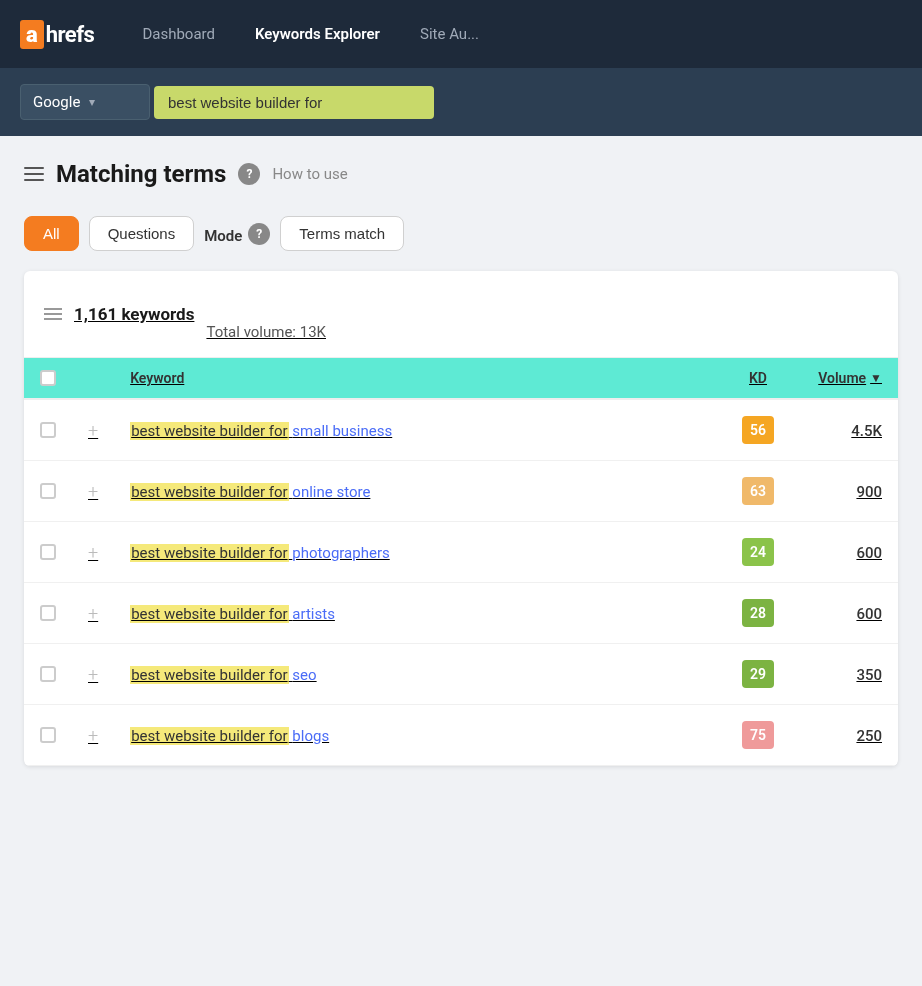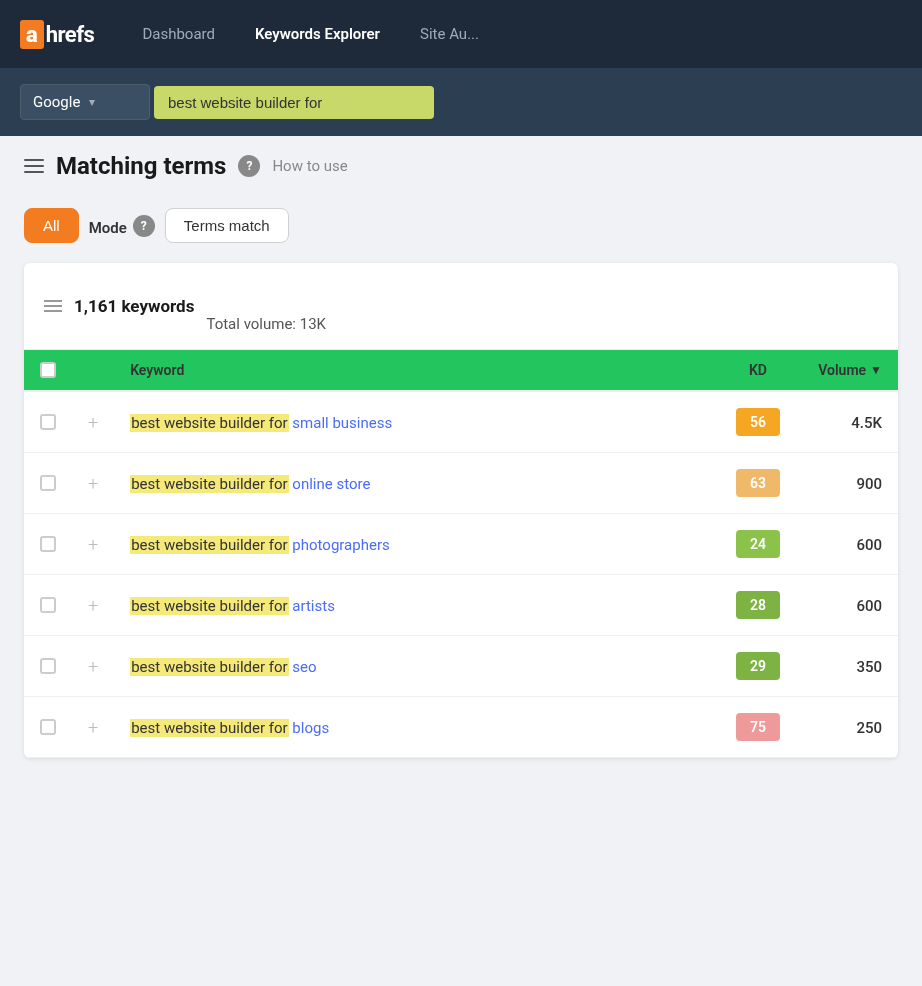--- a/index.html
+++ b/index.html
@@ -76,21 +76,21 @@
       padding: 8px 14px;
       font-size: 15px;
       color: #333;
       font-weight: 500;
       min-width: 280px;
       outline: none;
     }
 
     
     .page-content {
-      padding: 8px 24px;
+      padding: 16px 24px;
     }
 
     
     .page-header {
       display: flex;
       align-items: center;
       gap: 12px;
       margin-bottom: 20px;
       padding: 8px 0;
     }
@@ -166,20 +166,21 @@
       align-items: flex-end;
       gap: 6px;
     }
 
     
     .results-panel {
       background: white;
       border-radius: 6px;
       box-shadow: 0 1px 4px rgba(0,0,0,0.1);
       overflow: hidden;
+      text-decoration: underline;
     }
     .results-summary {
       display: flex;
       align-items: center;
       padding: 16px 20px;
       gap: 12px;
       border-bottom: 1px solid #eee;
     }
     .summary-menu {
       display: flex;
@@ -208,21 +209,21 @@
       width: 100%;
       border-collapse: collapse;
     }
     .kw-table th {
       padding: 12px 16px;
       text-align: left;
       font-size: 14px;
       font-weight: 600;
       color: #333;
       border-bottom: 2px solid #eee;
-      background: #22c55e;
+      background: #5eead4;
     }
     .kw-table th.kd-col { text-align: center; min-width: 80px; }
     .kw-table th.vol-col { text-align: right; min-width: 100px; }
     .kw-table td {
       padding: 16px 16px;
       border-bottom: 1px solid #f0f0f0;
       vertical-align: middle;
     }
 
     .check-col { width: 40px; }
@@ -260,21 +261,21 @@
     .keyword-text {
       font-size: 15px;
       color: #333;
     }
 
     
     .kd-badge {
       display: inline-flex;
       align-items: center;
       justify-content: center;
-      width: 44px;
+      width: 32px;
       height: 28px;
       border-radius: 4px;
       font-size: 14px;
       font-weight: 600;
       color: white;
     }
     .kd-orange { background: #f5a623; }
     .kd-light-orange { background: #f0b96a; }
     .kd-green-light { background: #8bc34a; }
     .kd-green { background: #7cb342; }
@@ -328,20 +329,21 @@
         <span></span>
         <span></span>
     </div>
     <h1 class="page-title">Matching terms</h1>
     <div class="help-icon">?</div>
     <span class="how-to-use">How to use</span>
   </div>
 
   <div class="filter-row">
     <button class="filter-btn active-orange">All</button>
+    <button class="filter-btn">Questions</button>
     <span class="mode-label">
       <span>Mode</span>
       <div class="help-icon">?</div>
     </span>
     <button class="filter-btn">Terms match</button>
   </div>
 
   <div class="results-panel">
 
     <div class="results-summary">

